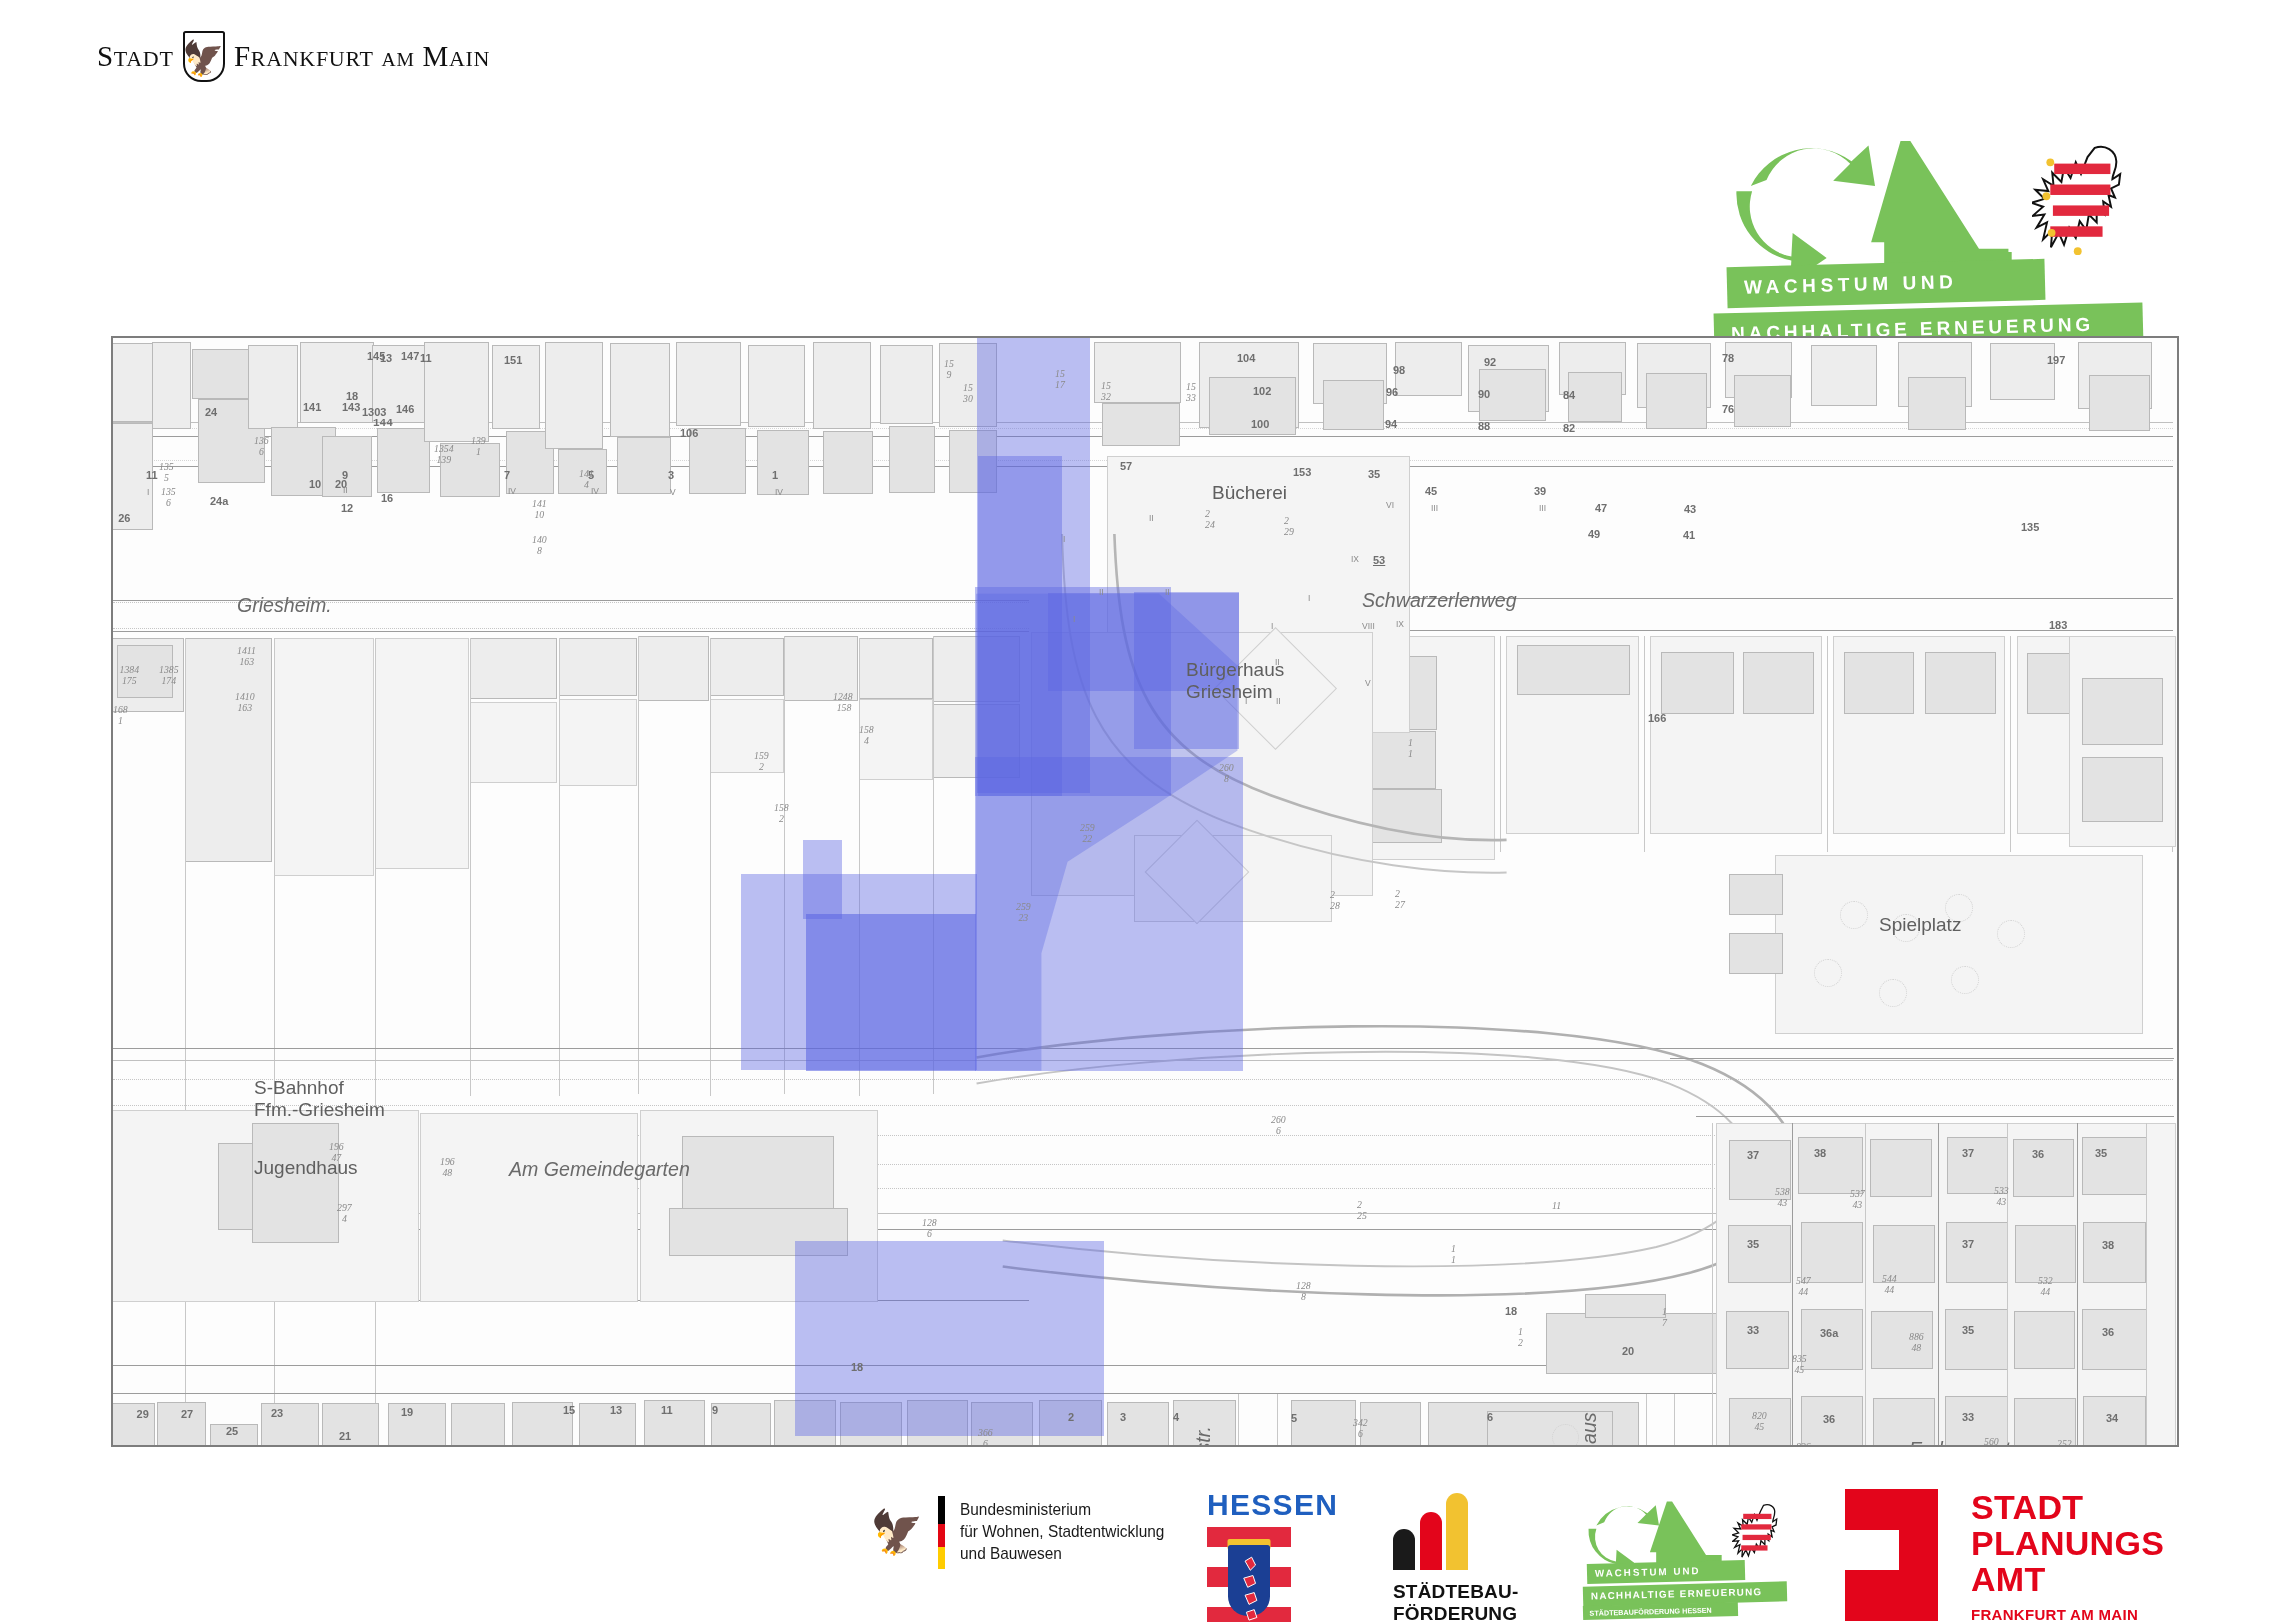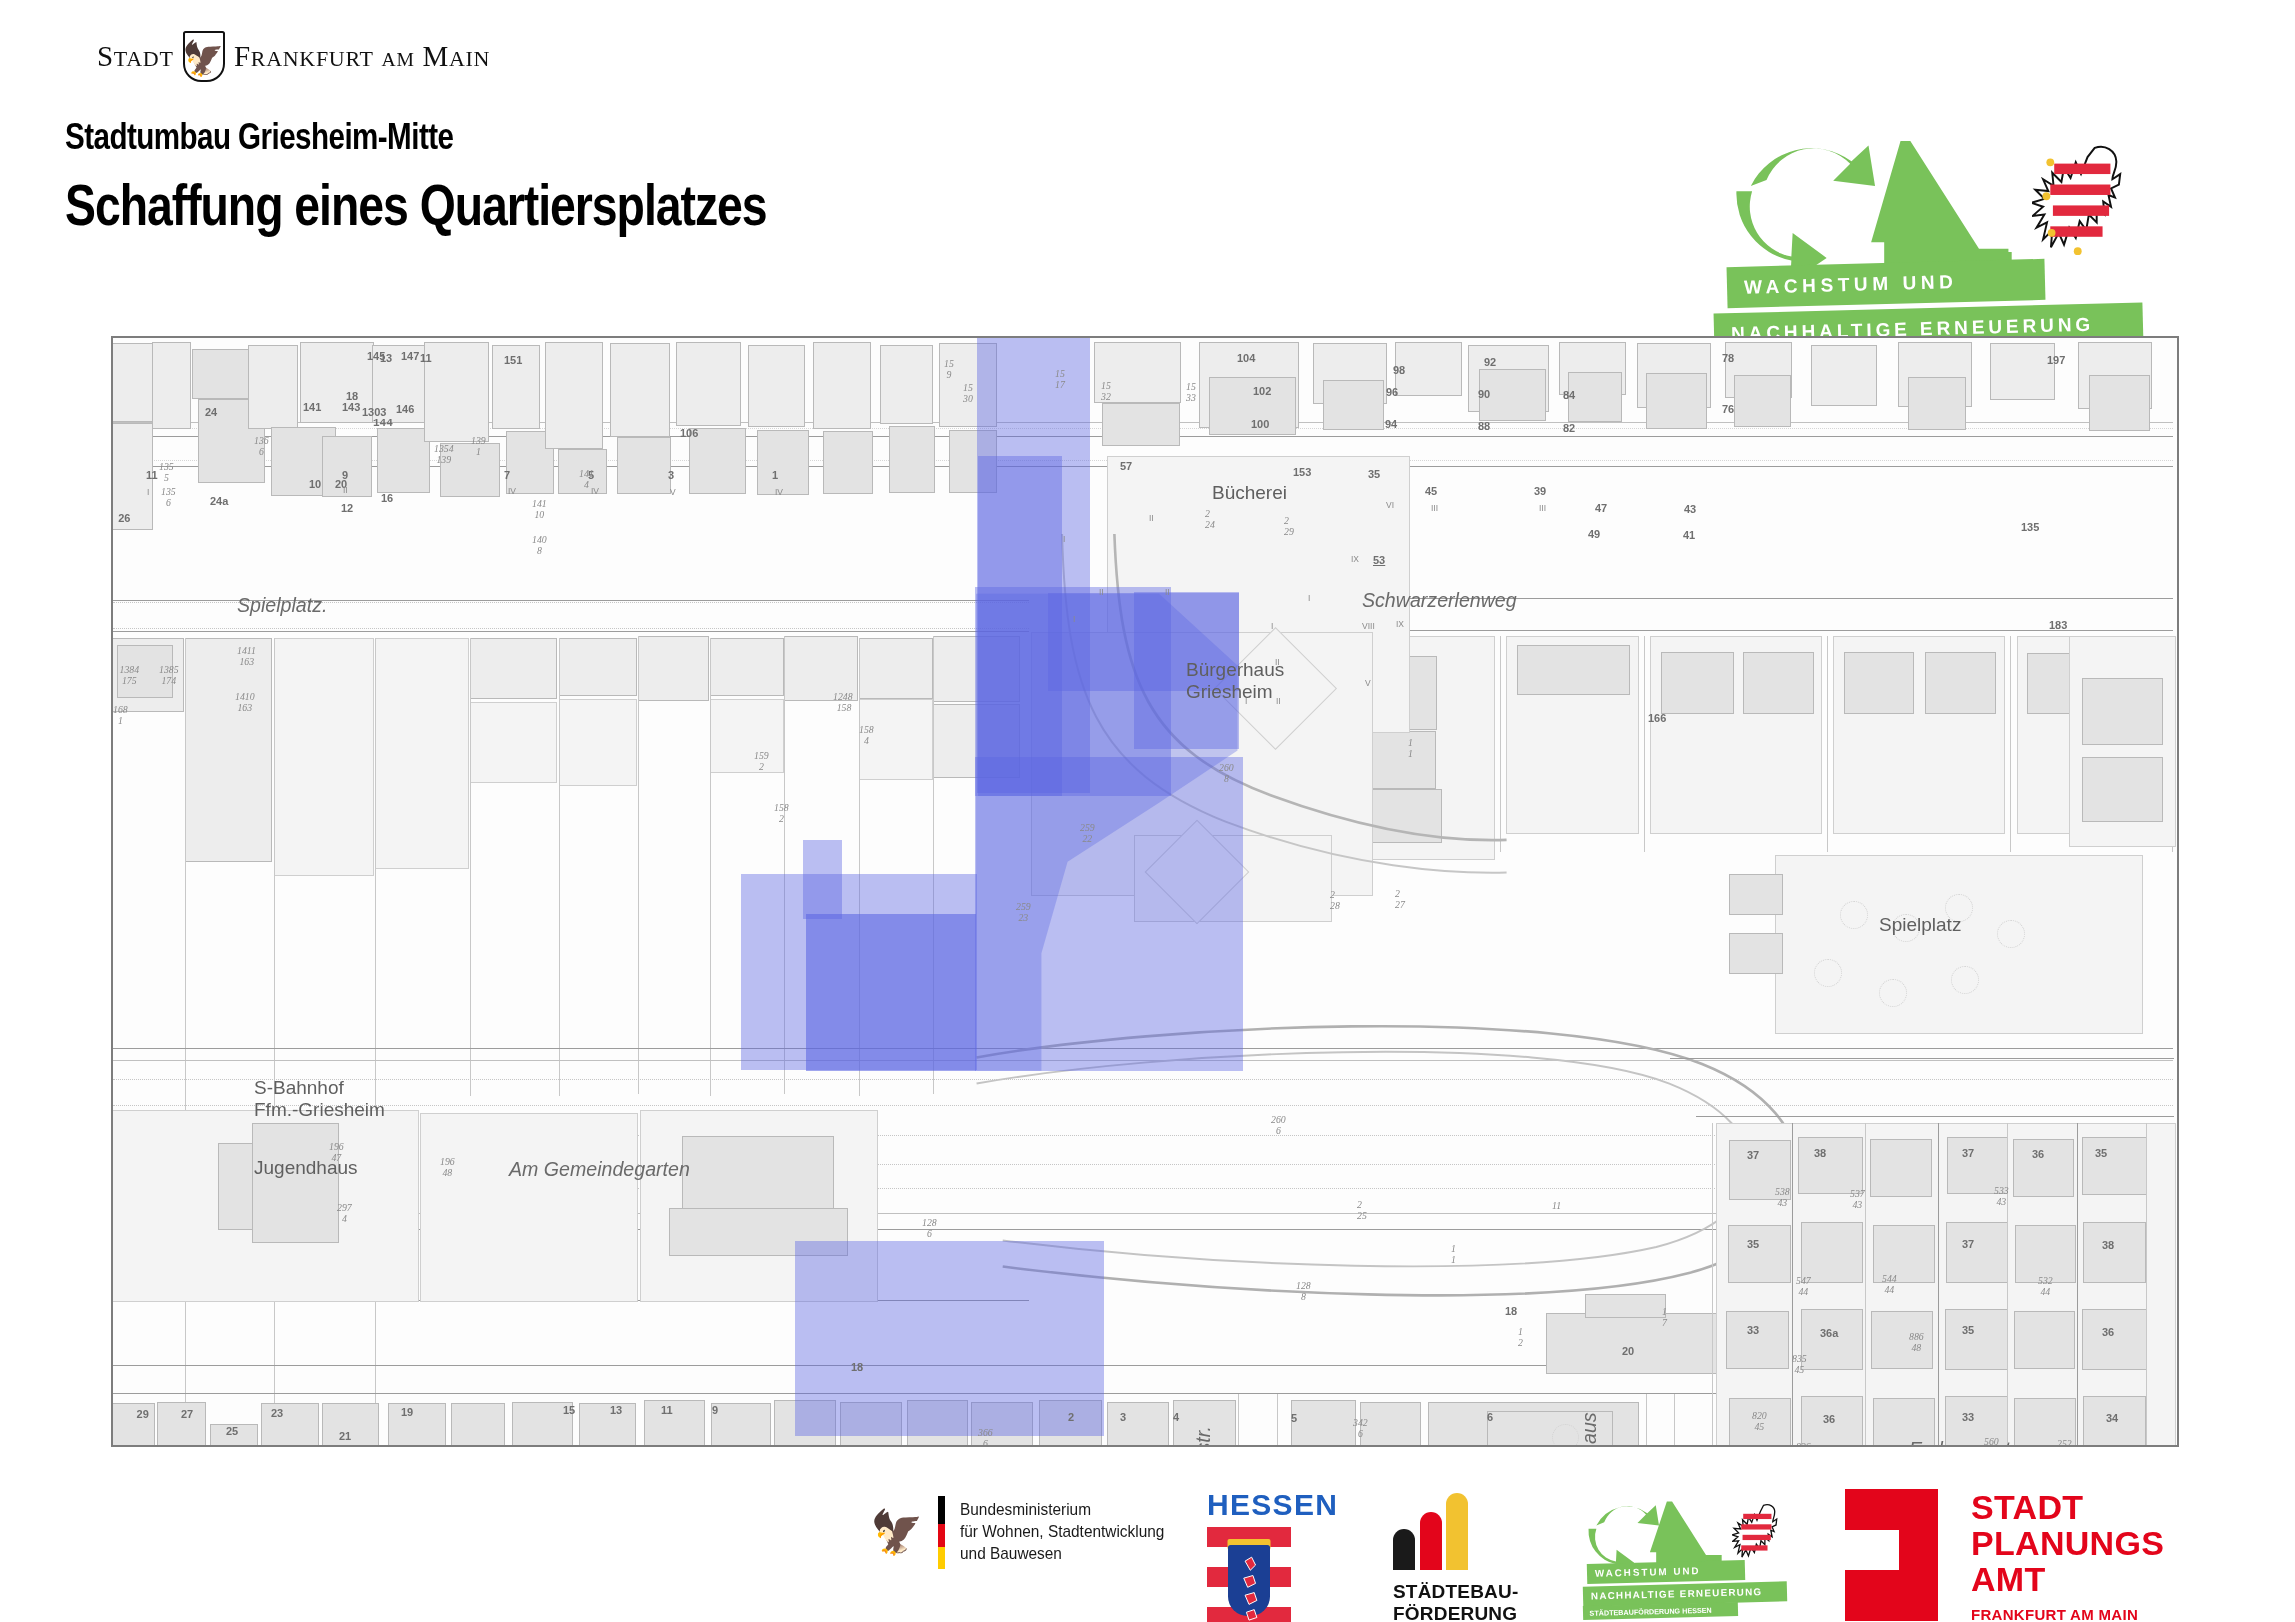--- a/index.html
+++ b/index.html
@@ -97,24 +97,20 @@
     <div class="city-word" style="font-variant:small-caps;">S<span style="font-size:22px;">TADT</span></div>
     <div class="city-crest">
       <div class="crest-shield"></div>
       <div class="crest-eagle">🦅</div>
     </div>
     <div class="city-word">
       F<span style="font-size:22px;">RANKFURT</span> <span style="font-size:19.6px;">AM</span> M<span style="font-size:22px;">AIN</span>
     </div>
   </div>
 
-  <div class="title-block">
-    <div class="subtitle">Stadtumbau Griesheim-Mitte</div>
-    <div class="maintitle">Schaffung eines Quartiersplatzes</div>
-  </div>
 
   <div class="wachstum" style="left:1714px;top:118px;width:445px;height:255px;">
     <svg width="445" height="255" viewBox="0 0 680 390" style="position:absolute;left:0;top:0;">
 
       <path d="M80 95 A78 78 0 0 1 208 70 L182 96 L246 104 L236 42 L210 66 A104 104 0 0 0 56 104 Z" fill="#79c25a"></path>
       <path d="M58 112 A78 78 0 0 0 118 212 L120 176 L172 214 L116 252 L118 218 A104 104 0 0 1 34 112 Z" fill="#79c25a"></path>
 
       <polygon points="290,38 382,186 344,186 406,268 260,268 260,186 246,186" fill="#79c25a"></polygon>
       <polygon points="290,38 382,186 344,186 406,268 455,268 455,205 372,205 330,118" fill="#79c25a"></polygon>
       <polygon points="285,35 300,35 405,200 450,200 450,268 262,268 262,190 240,190" fill="#79c25a"></polygon>
@@ -421,21 +417,21 @@
   <div class="hl" style="left:862px;top:419px;width:268px;height:314px;"></div>
   <div class="hl" style="left:628px;top:536px;width:236px;height:196px;"></div>
   <div class="hl dk" style="left:693px;top:576px;width:170px;height:157px;"></div>
   <div class="hl" style="left:690px;top:502px;width:39px;height:79px;"></div>
   <div class="hl" style="left:682px;top:903px;width:309px;height:195px;"></div>
 
   <svg style="position:absolute;left:850px;top:249px;" width="366" height="497" viewBox="0 0 560 760">
     <path d="M20 10 L300 10 L420 120 L420 250 L300 330 L160 420 L120 560 L120 740 L20 740 Z" fill="rgba(92,102,226,.34)"></path>
   </svg>
 
-  <div class="streetlbl" style="left:124px;top:256px;">Spielplatz.</div>
+  <div class="streetlbl" style="left:124px;top:256px;">Griesheim.</div>
   <div class="streetlbl" style="left:1249px;top:251px;">Schwarzerlenweg</div>
   <div class="streetlbl" style="left:396px;top:820px;">Am Gemeindegarten</div>
   <div class="streetlbl" style="left:1796px;top:1100px;">Erzbergerstr.</div>
 
   <div class="streetlbl" style="left:1079px;top:1230px;transform:rotate(-90deg);transform-origin:left top;">Obere Rützelstr.</div>
 
   <div class="streetlbl" style="left:1465px;top:1204px;transform:rotate(-90deg);transform-origin:left top;">Am Brennhaus</div>
 
   <div class="poilbl" style="left:1099px;top:144px;">Bücherei</div>
   <div class="poilbl two" style="left:1073px;top:321px;">

